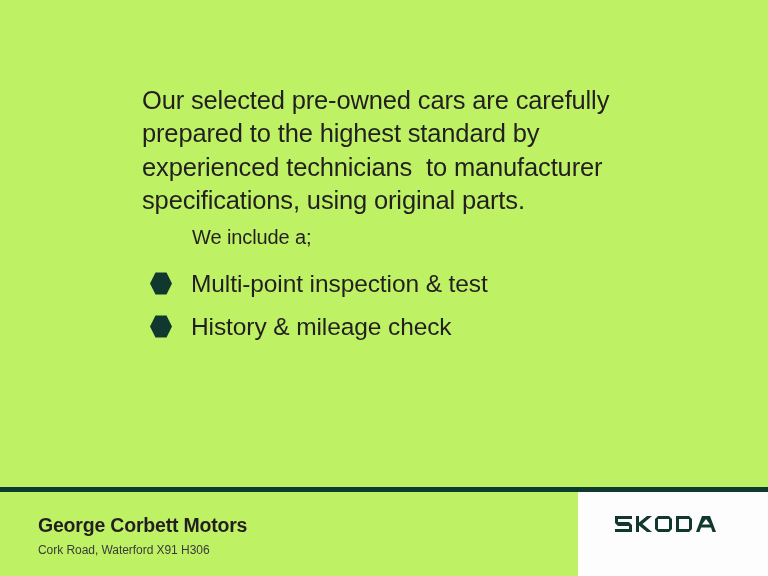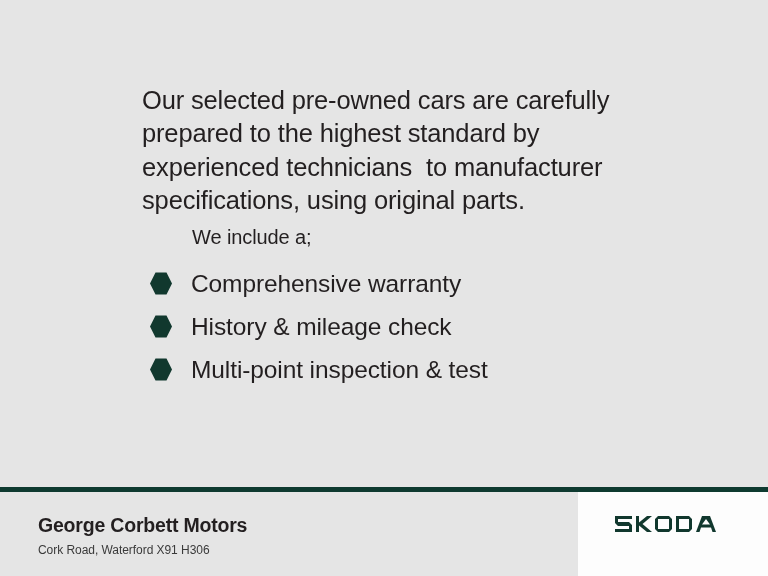--- a/index.html
+++ b/index.html
@@ -13,21 +13,21 @@
     font-family: "Liberation Sans", sans-serif;
     color: #231f20;
     overflow: hidden;
     position: relative;
     -webkit-font-smoothing: antialiased;
   }
 
   .slide {
     position: absolute;
     inset: 0;
-    background: #e5e5e5;
+    background: #bef264;
   }
 
   
   .headline {
     position: absolute;
     left: 142px;
     top: 58px;
     width: 520px;
     font-size: 25.5px;
     font-weight: 300;
@@ -138,33 +138,29 @@
 <body>
 
 <div class="slide">
 
   <p class="headline">Our selected pre-owned cars are carefully prepared to the highest standard by experienced technicians  to manufacturer specifications, using original parts.</p>
 
   <div class="include-line">We include a;</div>
 
   <ul class="bullet-list">
 
+
     <li class="bullet-item">
       <span class="hex-bullet"></span>
-      <span class="bullet-text">Comprehensive warranty</span>
+      <span class="bullet-text">Multi-point inspection &amp; test</span>
     </li>
 
     <li class="bullet-item">
       <span class="hex-bullet"></span>
       <span class="bullet-text">History &amp; mileage check</span>
-    </li>
-
-    <li class="bullet-item">
-      <span class="hex-bullet"></span>
-      <span class="bullet-text">Multi-point inspection &amp; test</span>
     </li>
 
 
   </ul>
 
   <div class="footer-rule"></div>
 
   <div class="logo-panel"></div>
 
   <div class="dealer-name">George Corbett Motors</div>

